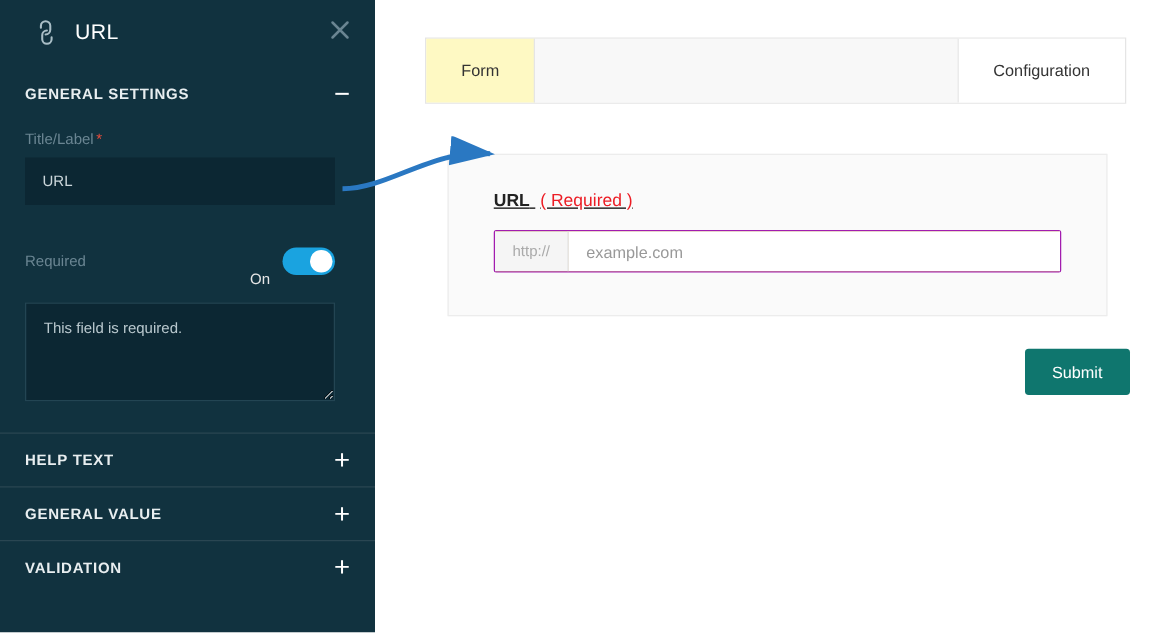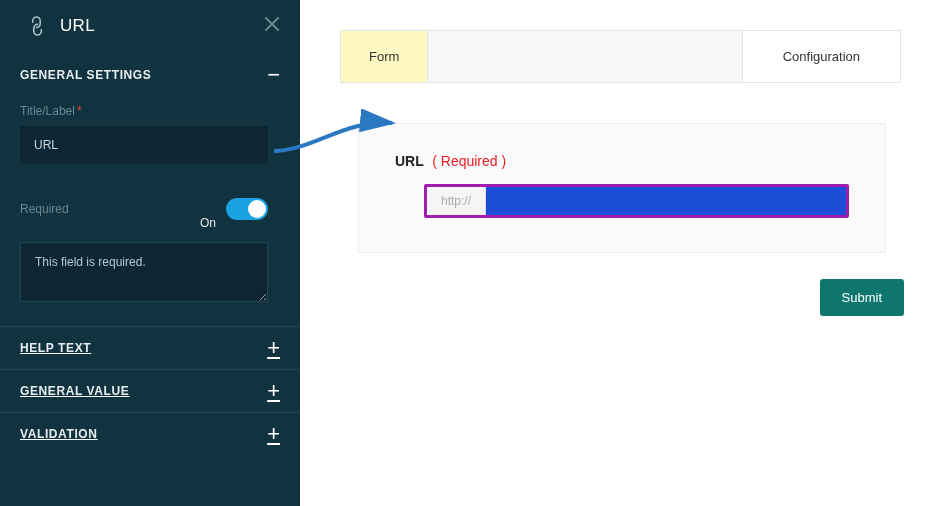--- a/index.html
+++ b/index.html
@@ -48,21 +48,21 @@
       justify-content: center;
     }
     .close-btn svg { display: block; }
     .section-hdr {
       display: flex;
       align-items: flex-end;
       justify-content: space-between;
       padding: 14px 20px;
       cursor: pointer;
     }
-    .section-hdr.with-top-border { border-top: 1px solid #2a4652; text-decoration: underline; }
+    .section-hdr.with-top-border { border-top: 1px solid #2a4652; }
     .section-title {
       font-size: 12px;
       font-weight: 600;
       letter-spacing: 0.6px;
       color: #e8eef0;
     }
     .toggle-expand {
       font-size: 22px;
       line-height: 14px;
       font-weight: 300;
@@ -119,21 +119,21 @@
       right: 2px;
       top: 2px;
     }
     .textarea {
       width: 100%;
       background: #0c2733;
       border: 1px solid #234553;
       color: #b9c8ce;
       font-size: 12px;
       padding: 12px 14px;
-      height: 60px;
+      height: 79px;
       resize: both;
       outline: none;
       font-family: inherit;
     }
 
     .main {
       margin-left: 300px;
       padding: 30px 40px 30px 40px;
       height: 506px;
       background: #fff;
@@ -147,55 +147,54 @@
     .tab {
       padding: 18px 28px;
       font-size: 13px;
       color: #333;
       cursor: pointer;
       border-right: 1px solid #e5e5e5;
       background: #fef9c3;
     }
     .tab-spacer { flex: 1; background: #f8f8f8; }
     .tab-config {
-      padding: 18px 40px;
+      padding: 18px 28px;
       font-size: 13px;
       color: #333;
       background: #fff;
       cursor: pointer;
       border-left: 1px solid #e5e5e5;
     }
 
     .form-card {
       margin-top: 40px;
       background: #fafafa;
       border: 1px solid #ececec;
       padding: 28px 36px 34px 36px;
       width: 528px;
       margin-left: 18px;
     }
-    .form-label-row { margin-bottom: 14px; }
+    .form-label-row { margin-bottom: 14px; text-decoration: underline; }
     .form-label {
       font-weight: 700;
       font-size: 14px;
       color: #222;
     }
     .required-tag {
       color: #ec1c24;
       font-size: 14px;
       font-weight: 500;
       margin-left: 4px;
     }
     .url-input-wrap {
       display: flex;
-      border: 3px solid #a21caf;
+      border: 1px solid #a21caf;
       border-radius: 2px;
-      background: #1d4ed8;
+      background: #a16207;
       height: 34px;
-      margin-left: 29px;
     }
     .url-prefix {
       background: #f5f5f5;
       color: #aaa;
       font-size: 12px;
       padding: 0 14px;
       display: flex;
       align-items: center;
       border-right: 1px solid #e0e0e0;
     }
@@ -308,20 +307,21 @@
     <div class="tab-config">Configuration</div>
   </div>
 
   <div class="form-card">
     <div class="form-label-row">
       <span class="form-label">URL</span>
       <span class="required-tag">( Required )</span>
     </div>
     <div class="url-input-wrap">
       <div class="url-prefix">http://</div>
+      <input class="url-input" type="text" placeholder="example.com" style="">
     </div>
   </div>
 
   <div class="submit-wrap">
     <button class="submit-btn">Submit</button>
   </div>
 
 </div>
 
 </body></html>

